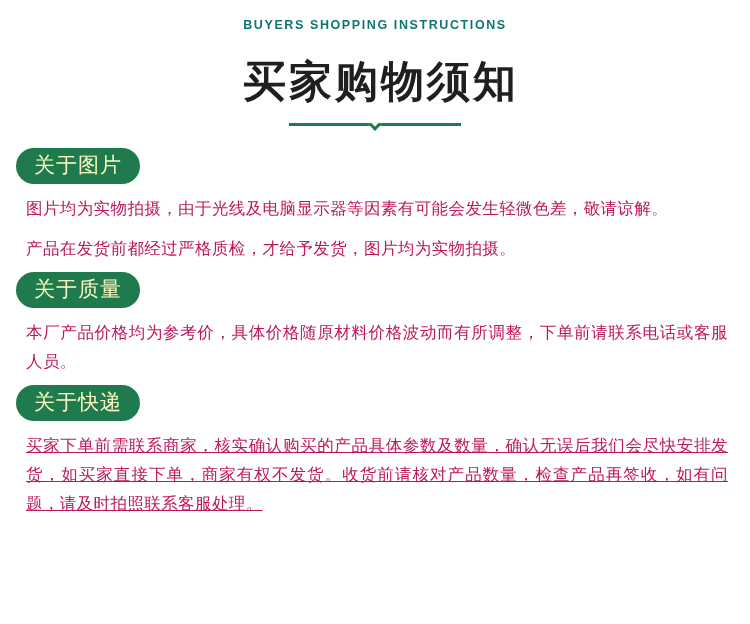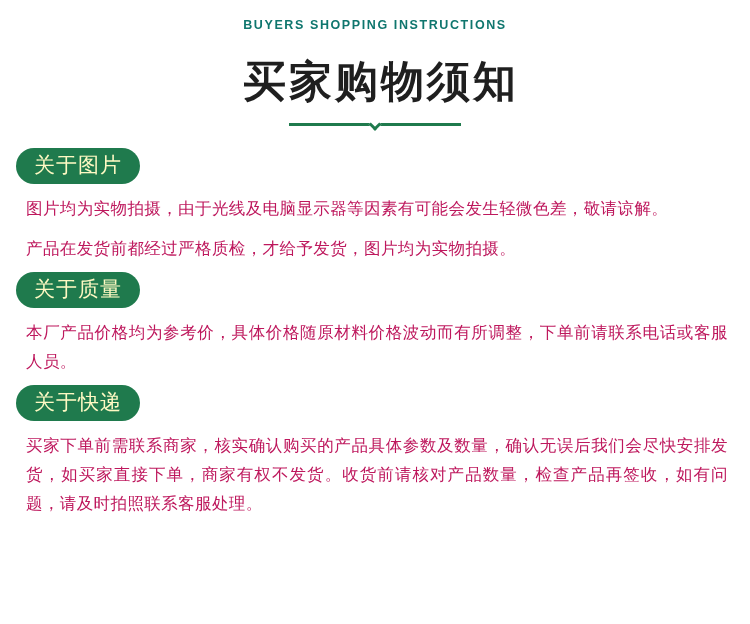--- a/index.html
+++ b/index.html
@@ -89,21 +89,21 @@
     font-size: 16.5px;
     line-height: 1.75;
     color: #be185d;
     letter-spacing: 0.4px;
     text-align: justify;
     font-family: "DejaVu Sans", sans-serif;
   }
   .sec-pictures .body-text { margin-bottom: 4px; }
   .sec-quality .body-text { margin-bottom: 4px; }
   .sec-price .body-text { margin-bottom: 1px; }
-  .sec-shipping .body-text { margin-bottom: 16px; }
+  .sec-shipping .body-text { margin-bottom: 16px; text-decoration: underline; }
 </style>
 </head>
 <body>
 
 <div class="page">
 
   <div class="header">
     <div class="eyebrow">BUYERS SHOPPING INSTRUCTIONS</div>
     <div class="main-title">买家购物须知</div>
     <div class="title-rule"></div>

